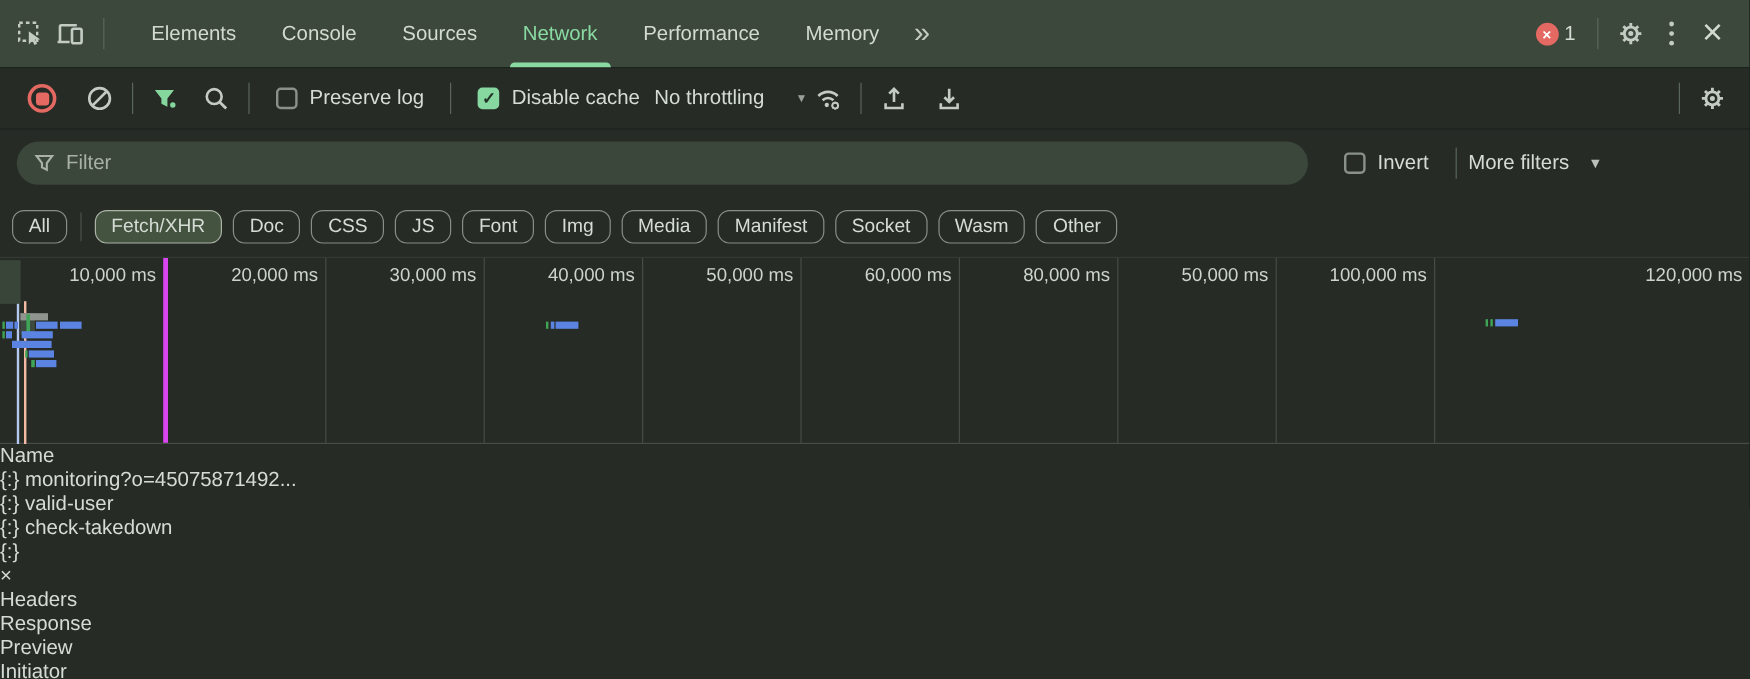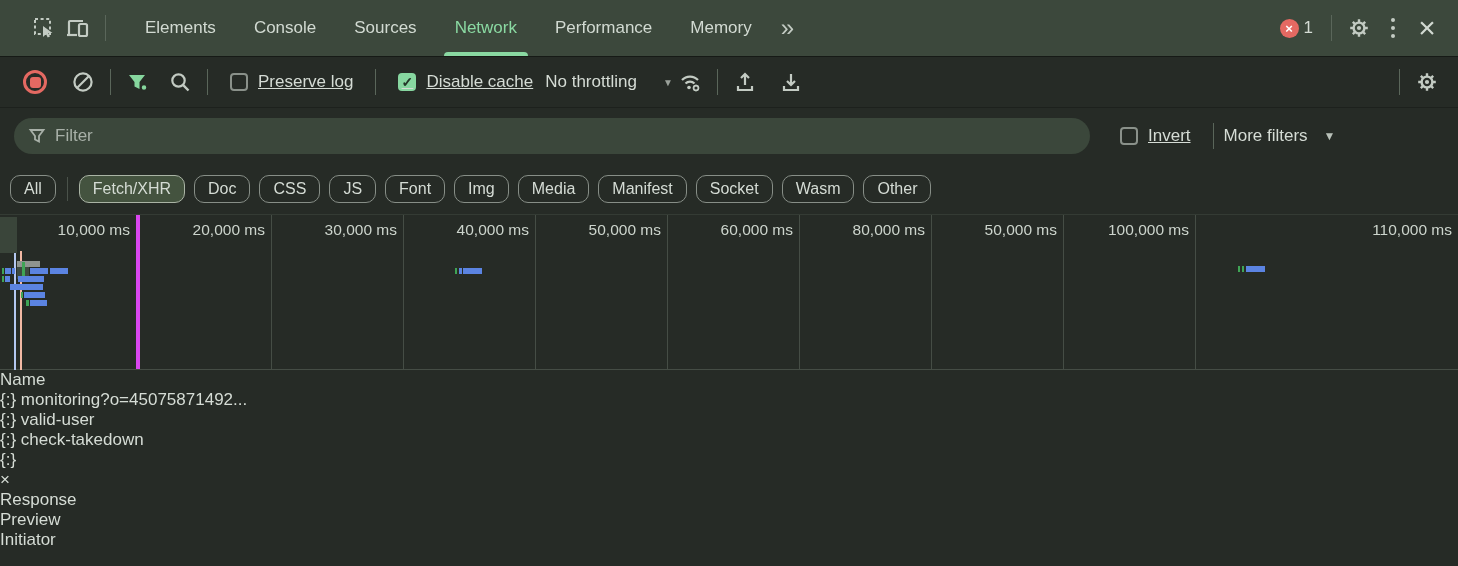--- a/index.html
+++ b/index.html
@@ -5,21 +5,21 @@
   * { margin:0; padding:0; box-sizing:border-box; }
   html,body { background:#1a1d1a; }
   .screen {
     width:1458px; height:566px; position:relative; overflow:hidden;
     background:#262b26; color:#d5dcd5;
     font-family:"Liberation Sans", sans-serif; font-size:17px;
   }
   
   .topbar {
     height:57px; background:#3c483c; display:flex; align-items:center;
-    border-bottom:1px solid #161a16; padding:0 14px 0 27px;
+    border-bottom:1px solid #161a16; padding:0 14px 0 8px;
   }
   .iconbtn { display:flex; align-items:center; justify-content:center;
     width:34px; height:34px; border-radius:4px; cursor:pointer; flex:0 0 auto; }
   .vsep { width:1px; height:26px; background:#5a665a; margin:0 10px; flex:0 0 auto; }
   .main-tabs { display:flex; align-items:center; height:100%; margin-left:10px; }
   .main-tab { position:relative; height:100%; display:flex; align-items:center;
     padding:0 19px; color:#d2dad2; cursor:pointer; white-space:nowrap; }
   .main-tab.active { color:#8ad9a2; }
   .main-tab.active::after { content:""; position:absolute; left:8px; right:8px; bottom:0;
     height:4px; background:#8ad9a2; border-radius:4px 4px 0 0; }
@@ -34,21 +34,21 @@
   
   .nettoolbar { height:51px; background:#262b26; display:flex; align-items:center;
     padding:0 14px 0 18px; border-bottom:1px solid #1d211d; }
   .rec-outer { width:24px; height:24px; border:3px solid #e46962; border-radius:50%;
     display:flex; align-items:center; justify-content:center; }
   .rec-inner { width:11px; height:11px; background:#e46962; border-radius:3px; }
   .cb { width:18px; height:18px; border-radius:4px; border:2px solid #8a918a;
     margin-right:10px; flex:0 0 auto; }
   .cb.checked { border:none; background:#87d7a0; color:#233528; font-size:14px; font-weight:bold;
     display:flex; align-items:center; justify-content:center; }
-  .tool-label { display:flex; align-items:center; margin:0 12px; cursor:pointer; white-space:nowrap;text-decoration:underline; }
+  .tool-label { display:flex; align-items:center; margin:0 12px; cursor:pointer; white-space:nowrap; }
   .dd { display:flex; align-items:center; gap:26px; margin:0 0; cursor:pointer; }
   .dd .tri { font-size:10px; color:#9aa19a; }
   .nt-spacer { flex:1; }
   
   .filterrow { height:55px; display:flex; align-items:center; padding:0 14px; background:#262b26; }
   .filter-pill { flex:0 0 1076px; height:36px; background:#3b473b; border-radius:18px;
     display:flex; align-items:center; padding:0 14px; gap:9px; }
   .filter-pill input { background:transparent; border:none; outline:none; color:#d5dcd5;
     font-family:Liberation Sans, sans-serif; font-size:17px; width:100%; }
   .filter-pill input::placeholder { color:#a8b0a8; }
@@ -279,21 +279,21 @@
     <div class="ov-cols">
       <div class="ov-col first">10,000 ms</div>
       <div class="ov-col">20,000 ms</div>
       <div class="ov-col">30,000 ms</div>
       <div class="ov-col">40,000 ms</div>
       <div class="ov-col">50,000 ms</div>
       <div class="ov-col">60,000 ms</div>
       <div class="ov-col">80,000 ms</div>
       <div class="ov-col">50,000 ms</div>
       <div class="ov-col">100,000 ms</div>
-      <div class="ov-col last">110,000 ms</div>
+      <div class="ov-col last">120,000 ms</div>
     </div>
     <div class="ov-layer" id="ov-bars">
         <div style="left: 14px; top: 36px; width: 2px; height: 119px; background: rgb(180, 200, 240);"></div>
         <div style="left: 20px; top: 36px; width: 2px; height: 119px; background: rgb(242, 185, 164);"></div>
         <div style="left: 17px; top: 46px; width: 12px; height: 18px; background: rgb(61, 74, 64);"></div>
         <div style="left: 17px; top: 46px; width: 23px; height: 6px; background: rgb(143, 148, 143);"></div>
         <div style="left: 22px; top: 47px; width: 3px; height: 16px; background: rgb(63, 164, 85);"></div>
         <div style="left: 2px; top: 53px; width: 2px; height: 6px; background: rgb(63, 164, 85);"></div>
         <div style="left: 5px; top: 53px; width: 6px; height: 6px; background: rgb(91, 132, 226);"></div>
         <div style="left: 12px; top: 53px; width: 3px; height: 6px; background: rgb(91, 132, 226);"></div>
@@ -336,20 +336,21 @@
       </div>
       <div class="req-row">
         <span class="json-ico">{:}</span>
         <span class="req-name"></span>
       </div>
     </div>
 
     <div class="details">
       <div class="det-tabs">
         <span class="det-close">×</span>
+        <div class="det-tab">Headers</div>
         <div class="det-tab active">Response</div>
         <div class="det-tab">Preview</div>
         <div class="det-tab">Initiator</div>
         
         
       </div>
 
     </div>
 
   </div>

